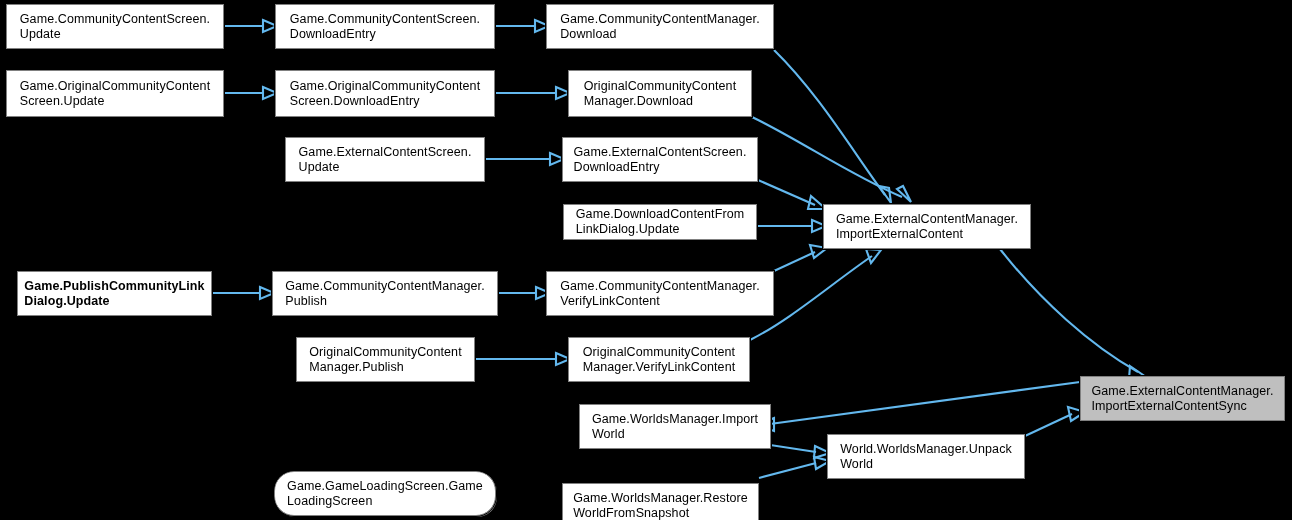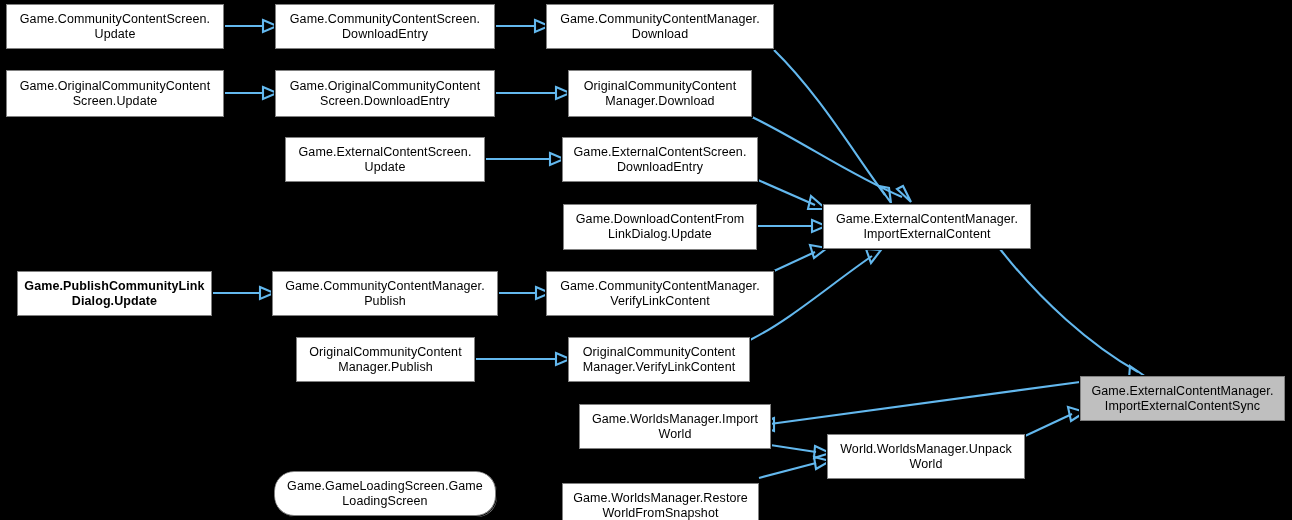--- a/index.html
+++ b/index.html
@@ -2,21 +2,21 @@
 <html><head>
 <meta charset="utf-8">
 <title>Call Graph</title>
 <style>
   html,body{margin:0;padding:0;background:#000;}
   #canvas{position:relative;width:1292px;height:520px;background:#000;overflow:hidden;
           font-family:"Liberation Sans","DejaVu Sans",sans-serif;}
   .node{position:absolute;box-sizing:border-box;background:#ffffff;
         border:1px solid #808080;outline:1px solid #000;
         box-shadow:1px 1px 0 #808080, 2px 2px 0 rgba(0,0,0,0.0);
-        display:flex;align-items:center;justify-content:center;text-align:center;
+        display:flex;align-items:center;justify-content:center;text-align:left;
         color:#000;font-size:12.5px;line-height:15px;letter-spacing:0.1px;
         padding:1px 4px;}
   .node.highlight{background:#bfbfbf;}
   .node .lbl{display:block;white-space:pre-line;}
   svg#edges{position:absolute;left:0;top:0;width:1292px;height:520px;pointer-events:none;}
   svg#edges path{fill:none;stroke:#63b8ee;stroke-width:2.1;}
 </style>
 </head>
 <body>
 
@@ -87,21 +87,21 @@
 Manager.Download</span>
       </div>
       <div class="node" style="left: 285px; top: 137px; width: 200px; height: 45px;">
         <span class="lbl">Game.ExternalContentScreen.
 Update</span>
       </div>
       <div class="node" style="left: 562px; top: 137px; width: 196px; height: 45px;">
         <span class="lbl">Game.ExternalContentScreen.
 DownloadEntry</span>
       </div>
-      <div class="node" style="left: 563px; top: 204px; width: 194px; height: 46px;">
+      <div class="node" style="left: 563px; top: 204px; width: 194px; height: 36px;">
         <span class="lbl">Game.DownloadContentFrom
 LinkDialog.Update</span>
       </div>
       <div class="node" style="left: 823px; top: 204px; width: 208px; height: 45px;">
         <span class="lbl">Game.ExternalContentManager.
 ImportExternalContent</span>
       </div>
       <div class="node" style="left: 17px; top: 271px; width: 195px; height: 45px; font-weight: bold;">
         <span class="lbl">Game.PublishCommunityLink
 Dialog.Update</span>

